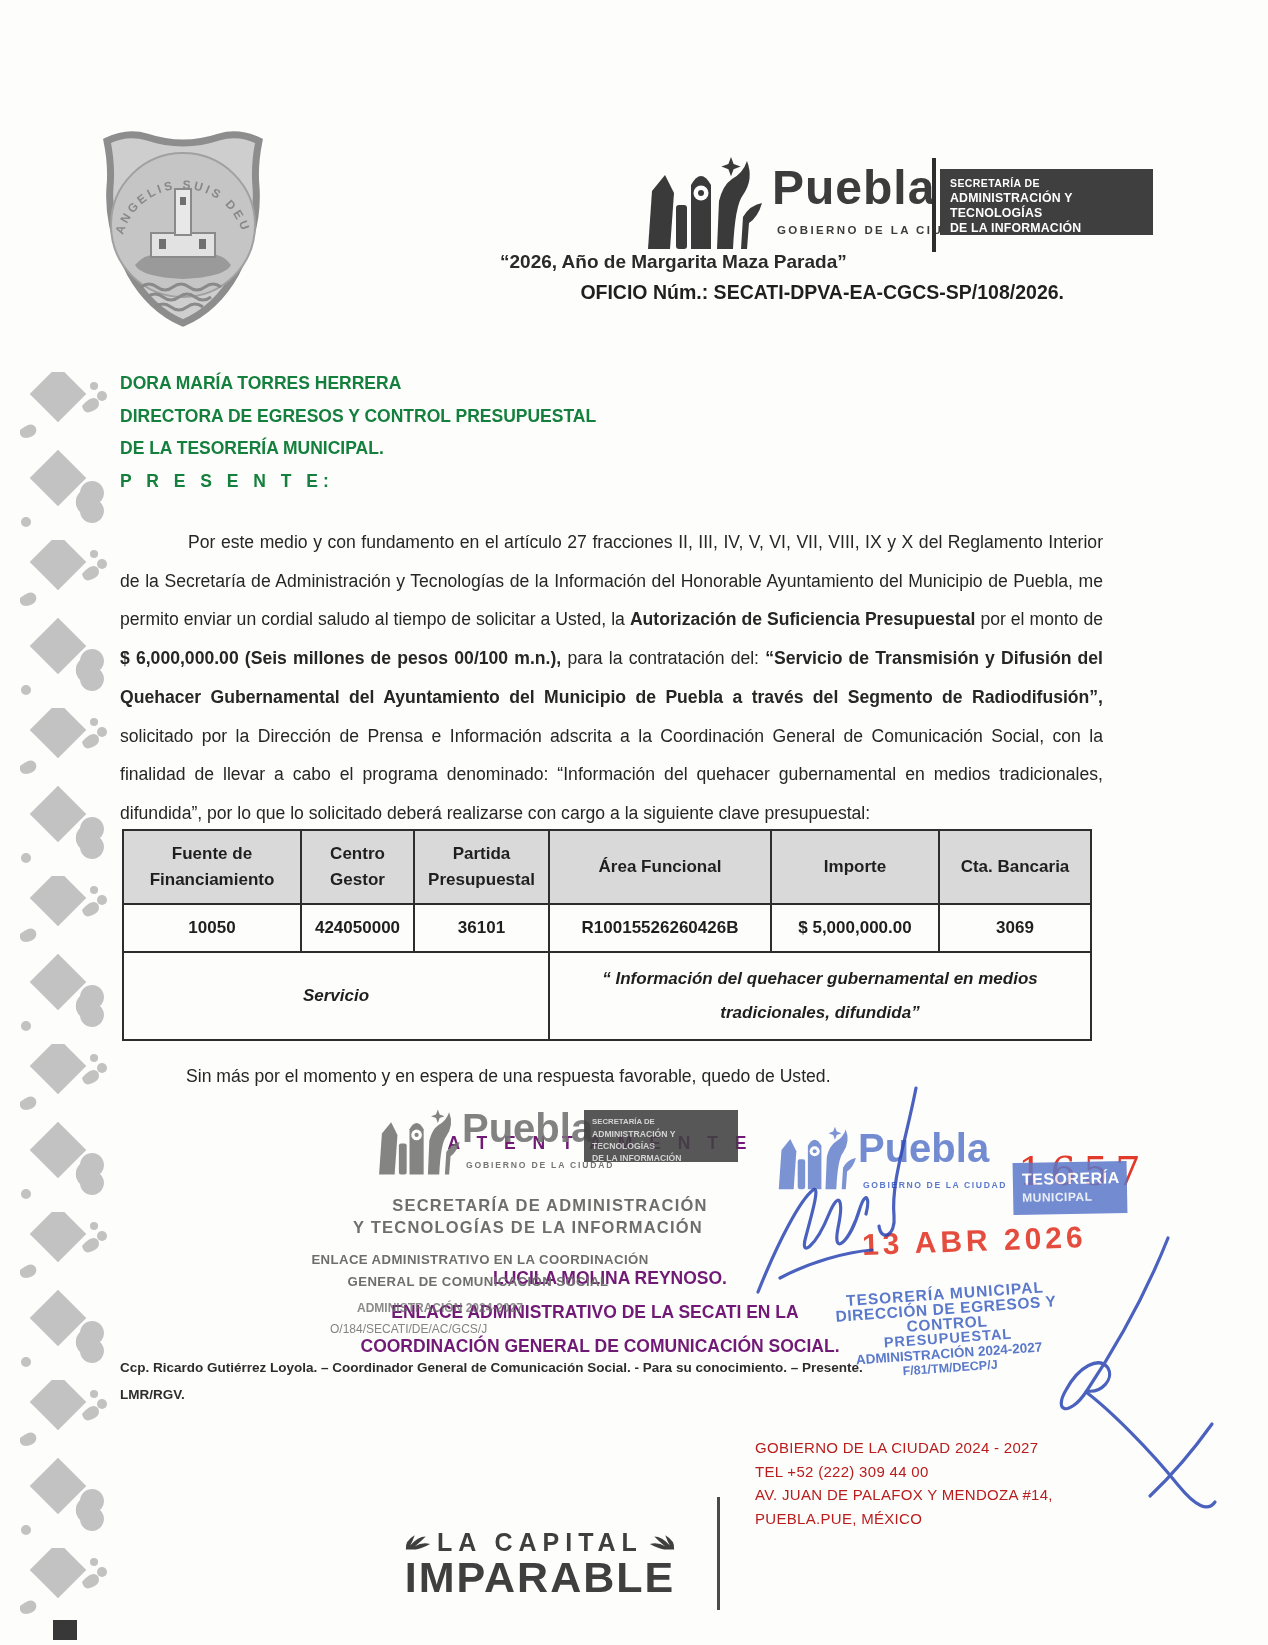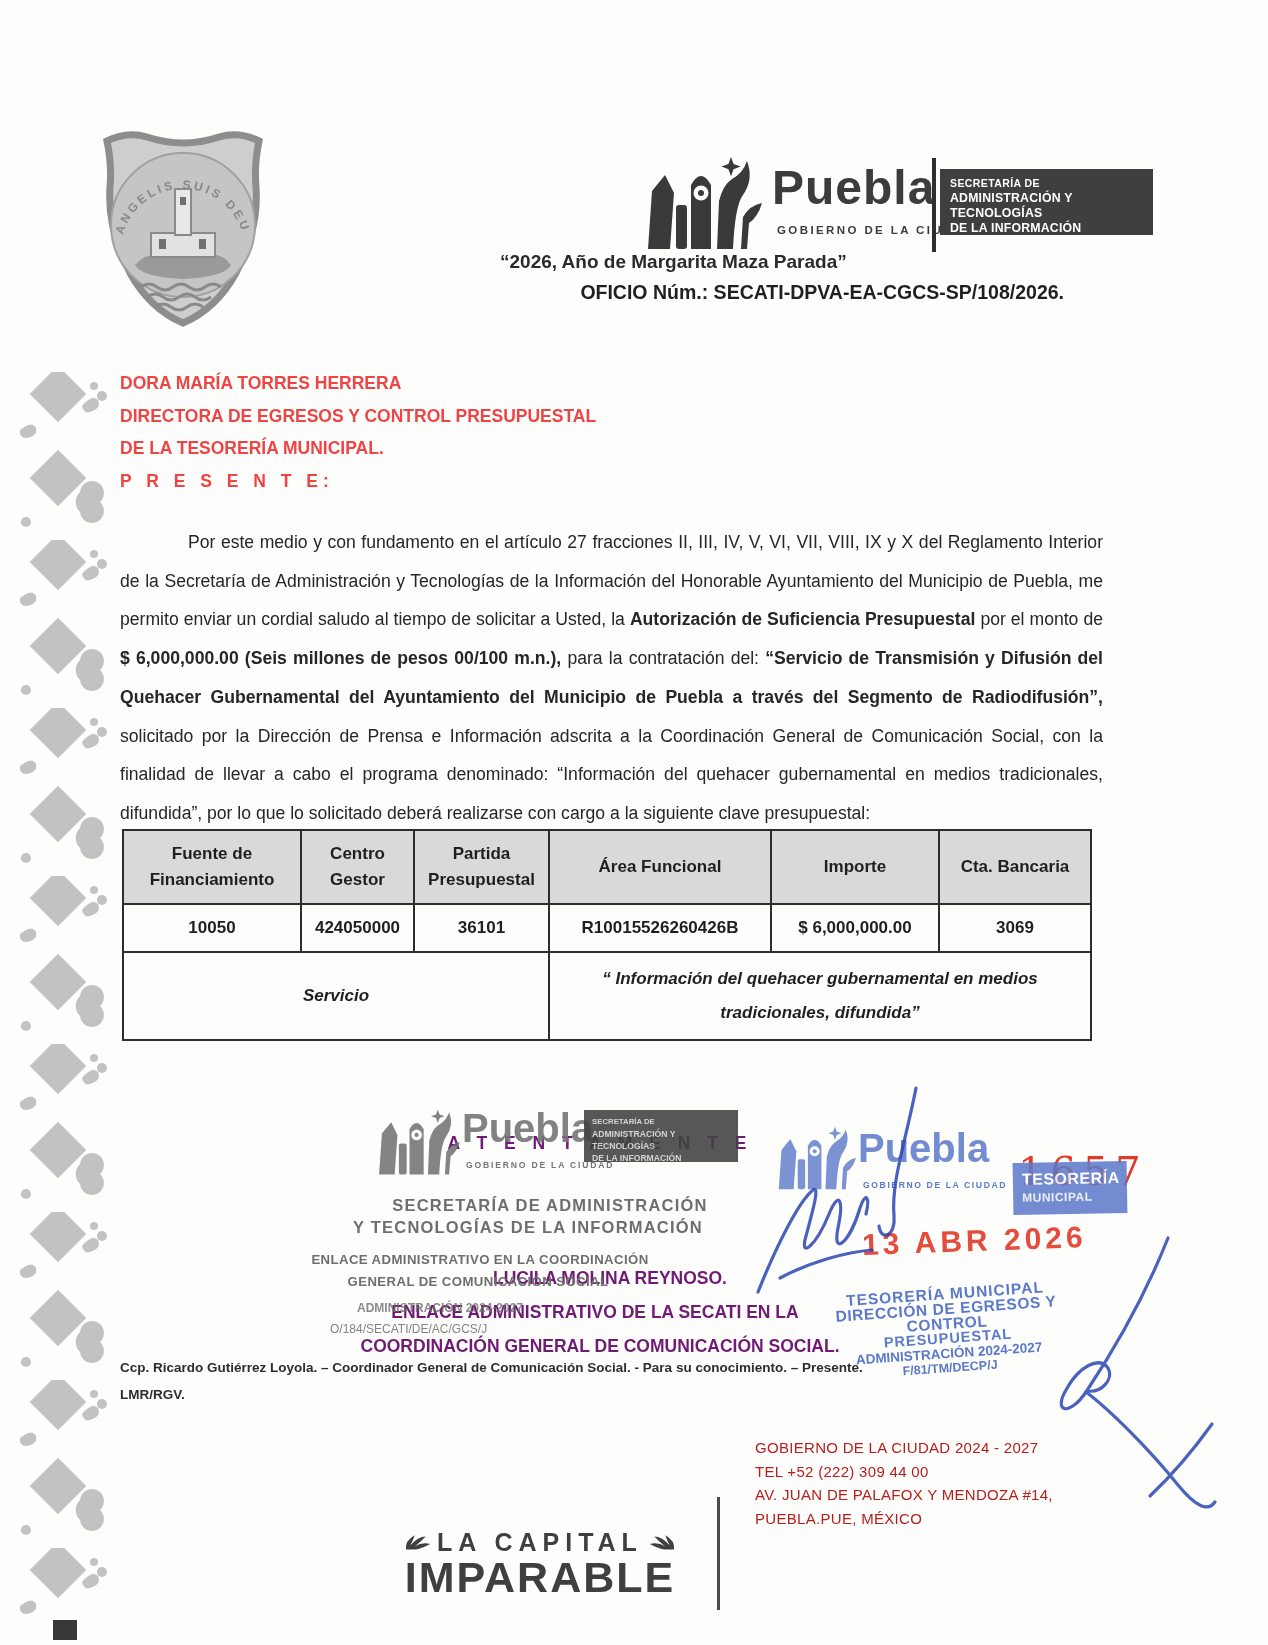--- a/index.html
+++ b/index.html
@@ -21,21 +21,21 @@
   .brand-sub{left:777px;top:224px;font-size:11.5px;font-weight:700;color:#3c3c3c;letter-spacing:2.4px;}
   .logo-vbar{left:932px;top:158px;width:4px;height:94px;background:#2e2e2e;}
   .secretariat-box{left:940px;top:169px;width:213px;height:66px;background:#3f3f3f;color:#fff;
     padding:7px 10px 0 10px;box-sizing:border-box;line-height:15px;}
   .secretariat-box .l1{font-size:10.5px;font-weight:600;letter-spacing:.4px;}
   .secretariat-box .l2,.secretariat-box .l3{font-size:12.3px;font-weight:800;letter-spacing:.2px;}
   .year-legend{left:500px;top:251px;width:562px;font-size:19px;font-weight:700;color:#2a2a2a;}
   .oficio-num{left:498px;top:281px;width:566px;text-align:right;font-size:19.5px;font-weight:700;color:#1f1f1f;}
 
   
-  .recipient{left:120px;top:367px;line-height:32.5px;font-size:17.5px;font-weight:700;color:#ef4444;}
+  .recipient{left:120px;top:367px;line-height:32.5px;font-size:17.5px;font-weight:700;color:#15803d;}
   .recipient .presente{letter-spacing:5px;}
 
   
   .body-par{left:120px;top:523px;width:983px;font-size:17.6px;line-height:38.7px;
     text-align:justify;text-indent:68px;color:#262626;}
   .body-par .b{font-weight:700;}
 
   
   .ptable{left:122px;top:829px;width:968px;border-collapse:collapse;table-layout:fixed;
     font-size:17px;color:#1f1f1f;}
@@ -198,30 +198,31 @@
       <th>Partida Presupuestal</th>
       <th>Área Funcional</th>
       <th>Importe</th>
       <th>Cta. Bancaria</th>
     </tr>
     <tr class="drow">
       <td>10050</td>
       <td>424050000</td>
       <td>36101</td>
       <td>R10015526260426B</td>
-      <td>$ 6,000,000.00</td>
+      <td>$ 5,000,000.00</td>
       <td>3069</td>
     </tr>
     <tr class="frow">
       <td colspan="3">Servicio</td>
       <td colspan="3">“ Información del quehacer gubernamental en medios tradicionales, difundida”</td>
     </tr>
   </tbody>
     </table>
 
+  <div class="abs closing">Sin más por el momento y en espera de una respuesta favorable, quedo de Usted.</div>
 
   <div class="abs sig-text atentamente">A T E N T A M E N T E</div>
   <div class="abs sig-text sig-name">LUCILA MOLINA REYNOSO.</div>
   <div class="abs sig-text sig-role1">ENLACE ADMINISTRATIVO DE LA SECATI EN LA</div>
   <div class="abs sig-text sig-role2">COORDINACIÓN GENERAL DE COMUNICACIÓN SOCIAL.</div>
 
   <svg class="abs gs-skyline">
       <use href="#skyline"></use>
     </svg>
   <div class="abs gs-brand">Puebla</div>

